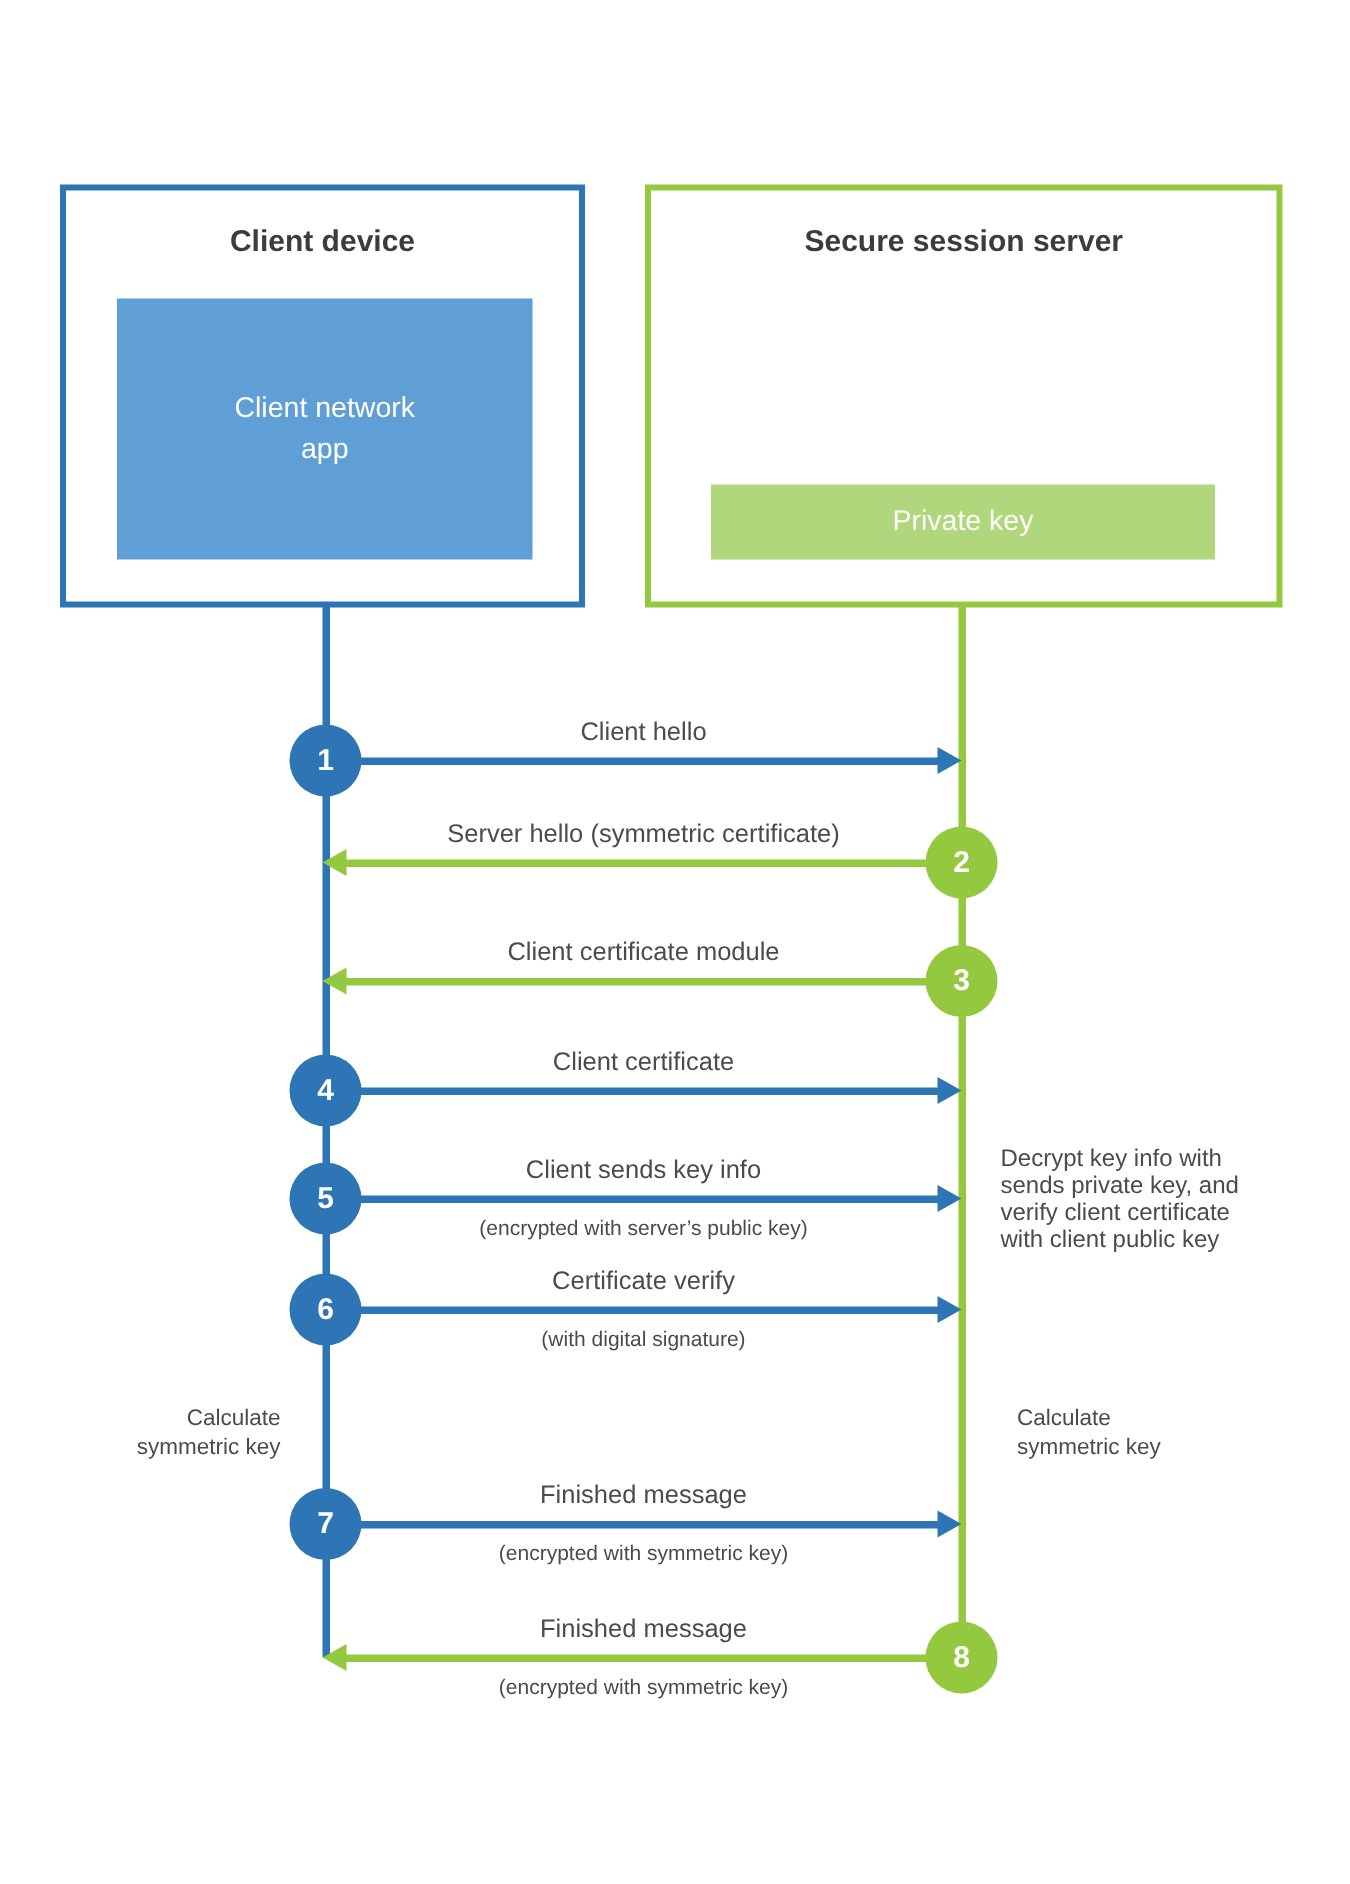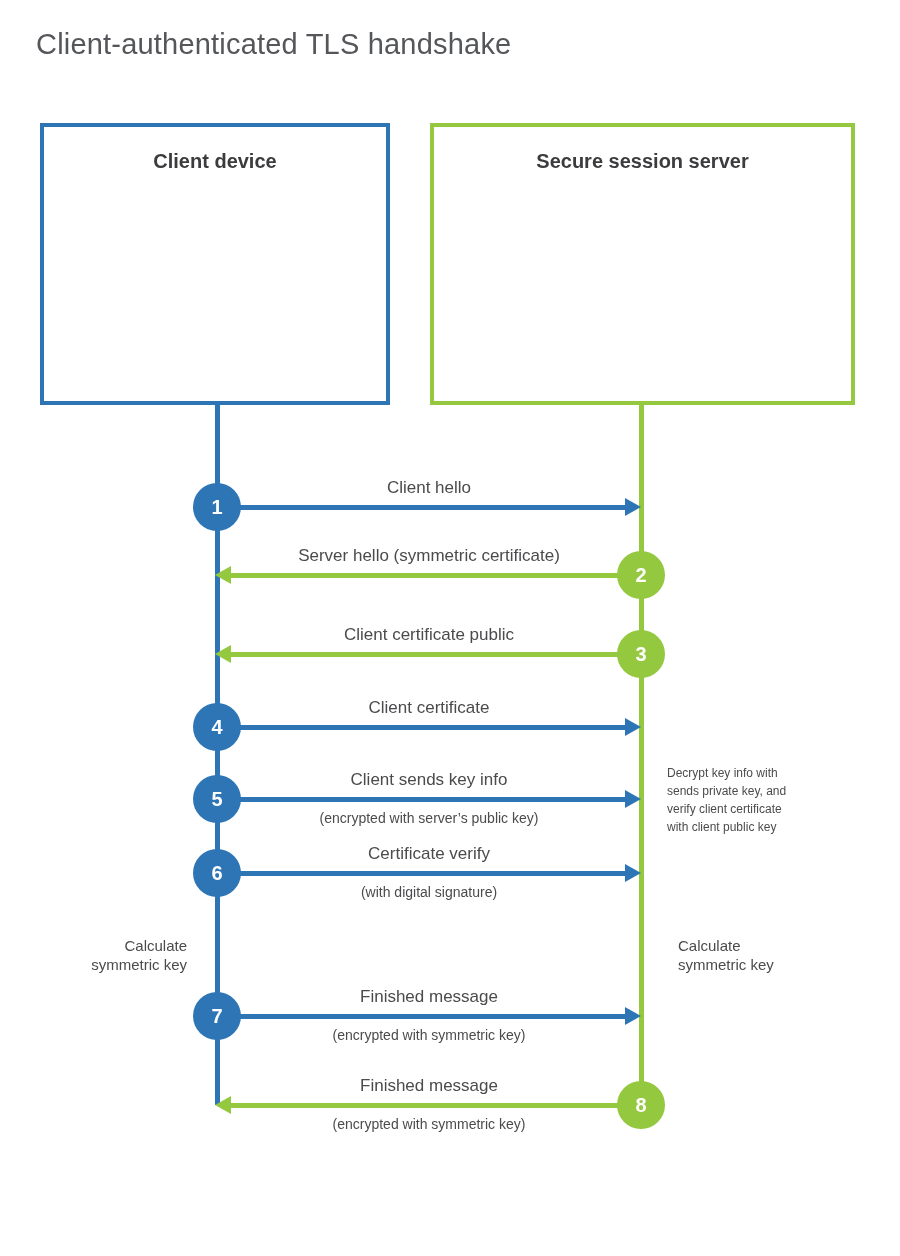--- a/index.html
+++ b/index.html
@@ -42,39 +42,43 @@
   .ah-r{border-left:16px solid var(--blue);}
   .ah-l{border-right:16px solid var(--green);}
   .badge{position:absolute;width:48px;height:48px;border-radius:50%;display:flex;align-items:center;justify-content:center;
     color:#fff;font-size:20px;font-weight:700;z-index:2;}
   .badge.blue{background:var(--blue);}
   .badge.green{background:var(--green);}
   .mlabel{position:absolute;left:219px;width:420px;text-align:center;font-size:17px;color:var(--text);}
   .msub{position:absolute;left:219px;width:420px;text-align:center;font-size:14px;color:var(--text);}
 
   
-  .note{position:absolute;font-size:12px;line-height:18px;color:var(--text);}
+  .note{position:absolute;font-size:16px;line-height:18px;color:var(--text);}
   .note-decrypt{left:667px;top:764px;width:180px;text-align:left;}
   .calc-left{left:47px;top:936px;width:140px;text-align:right;font-size:15px;line-height:19px;}
   .calc-right{left:678px;top:936px;width:140px;text-align:left;font-size:15px;line-height:19px;}
 </style>
 </head>
 <body>
 
 <div class="canvas">
 
-  <div class="page-title">Client-authenticated TLS handshake</div>
 
   <div class="actor-box client-box">
     <div class="actor-title">Client device</div>
+  </div>
+  <div class="app-rect">
+    <span>Client network</span>
+    <span>app</span>
   </div>
 
   <div class="actor-box server-box">
     <div class="actor-title">Secure session server</div>
   </div>
+  <div class="module-bar" style="top:323px">Private key</div>
 
   <div class="vline blue" style="left:215px;top:403px;height:702px"></div>
   <div class="vline green" style="left:639px;top:403px;height:702px"></div>
 
   <div>
     <div class="hline blue" style="left:217px;top:505px;width:409px"></div>
     <div class="ah ah-r" style="left:625px;top:498px"></div>
     <div class="badge blue" style="left:193px;top:483px">1</div>
     <div class="mlabel" style="top:478px">Client hello</div>
   </div>
@@ -83,21 +87,21 @@
     <div class="hline green" style="left:230px;top:573px;width:411px"></div>
     <div class="ah ah-l" style="left:215px;top:566px"></div>
     <div class="badge green" style="left:617px;top:551px">2</div>
     <div class="mlabel" style="top:546px">Server hello (symmetric certificate)</div>
   </div>
 
   <div>
     <div class="hline green" style="left:230px;top:652px;width:411px"></div>
     <div class="ah ah-l" style="left:215px;top:645px"></div>
     <div class="badge green" style="left:617px;top:630px">3</div>
-    <div class="mlabel" style="top:625px">Client certificate public</div>
+    <div class="mlabel" style="top:625px">Client certificate module</div>
   </div>
 
   <div>
     <div class="hline blue" style="left:217px;top:725px;width:409px"></div>
     <div class="ah ah-r" style="left:625px;top:718px"></div>
     <div class="badge blue" style="left:193px;top:703px">4</div>
     <div class="mlabel" style="top:698px">Client certificate</div>
   </div>
 
   <div>

